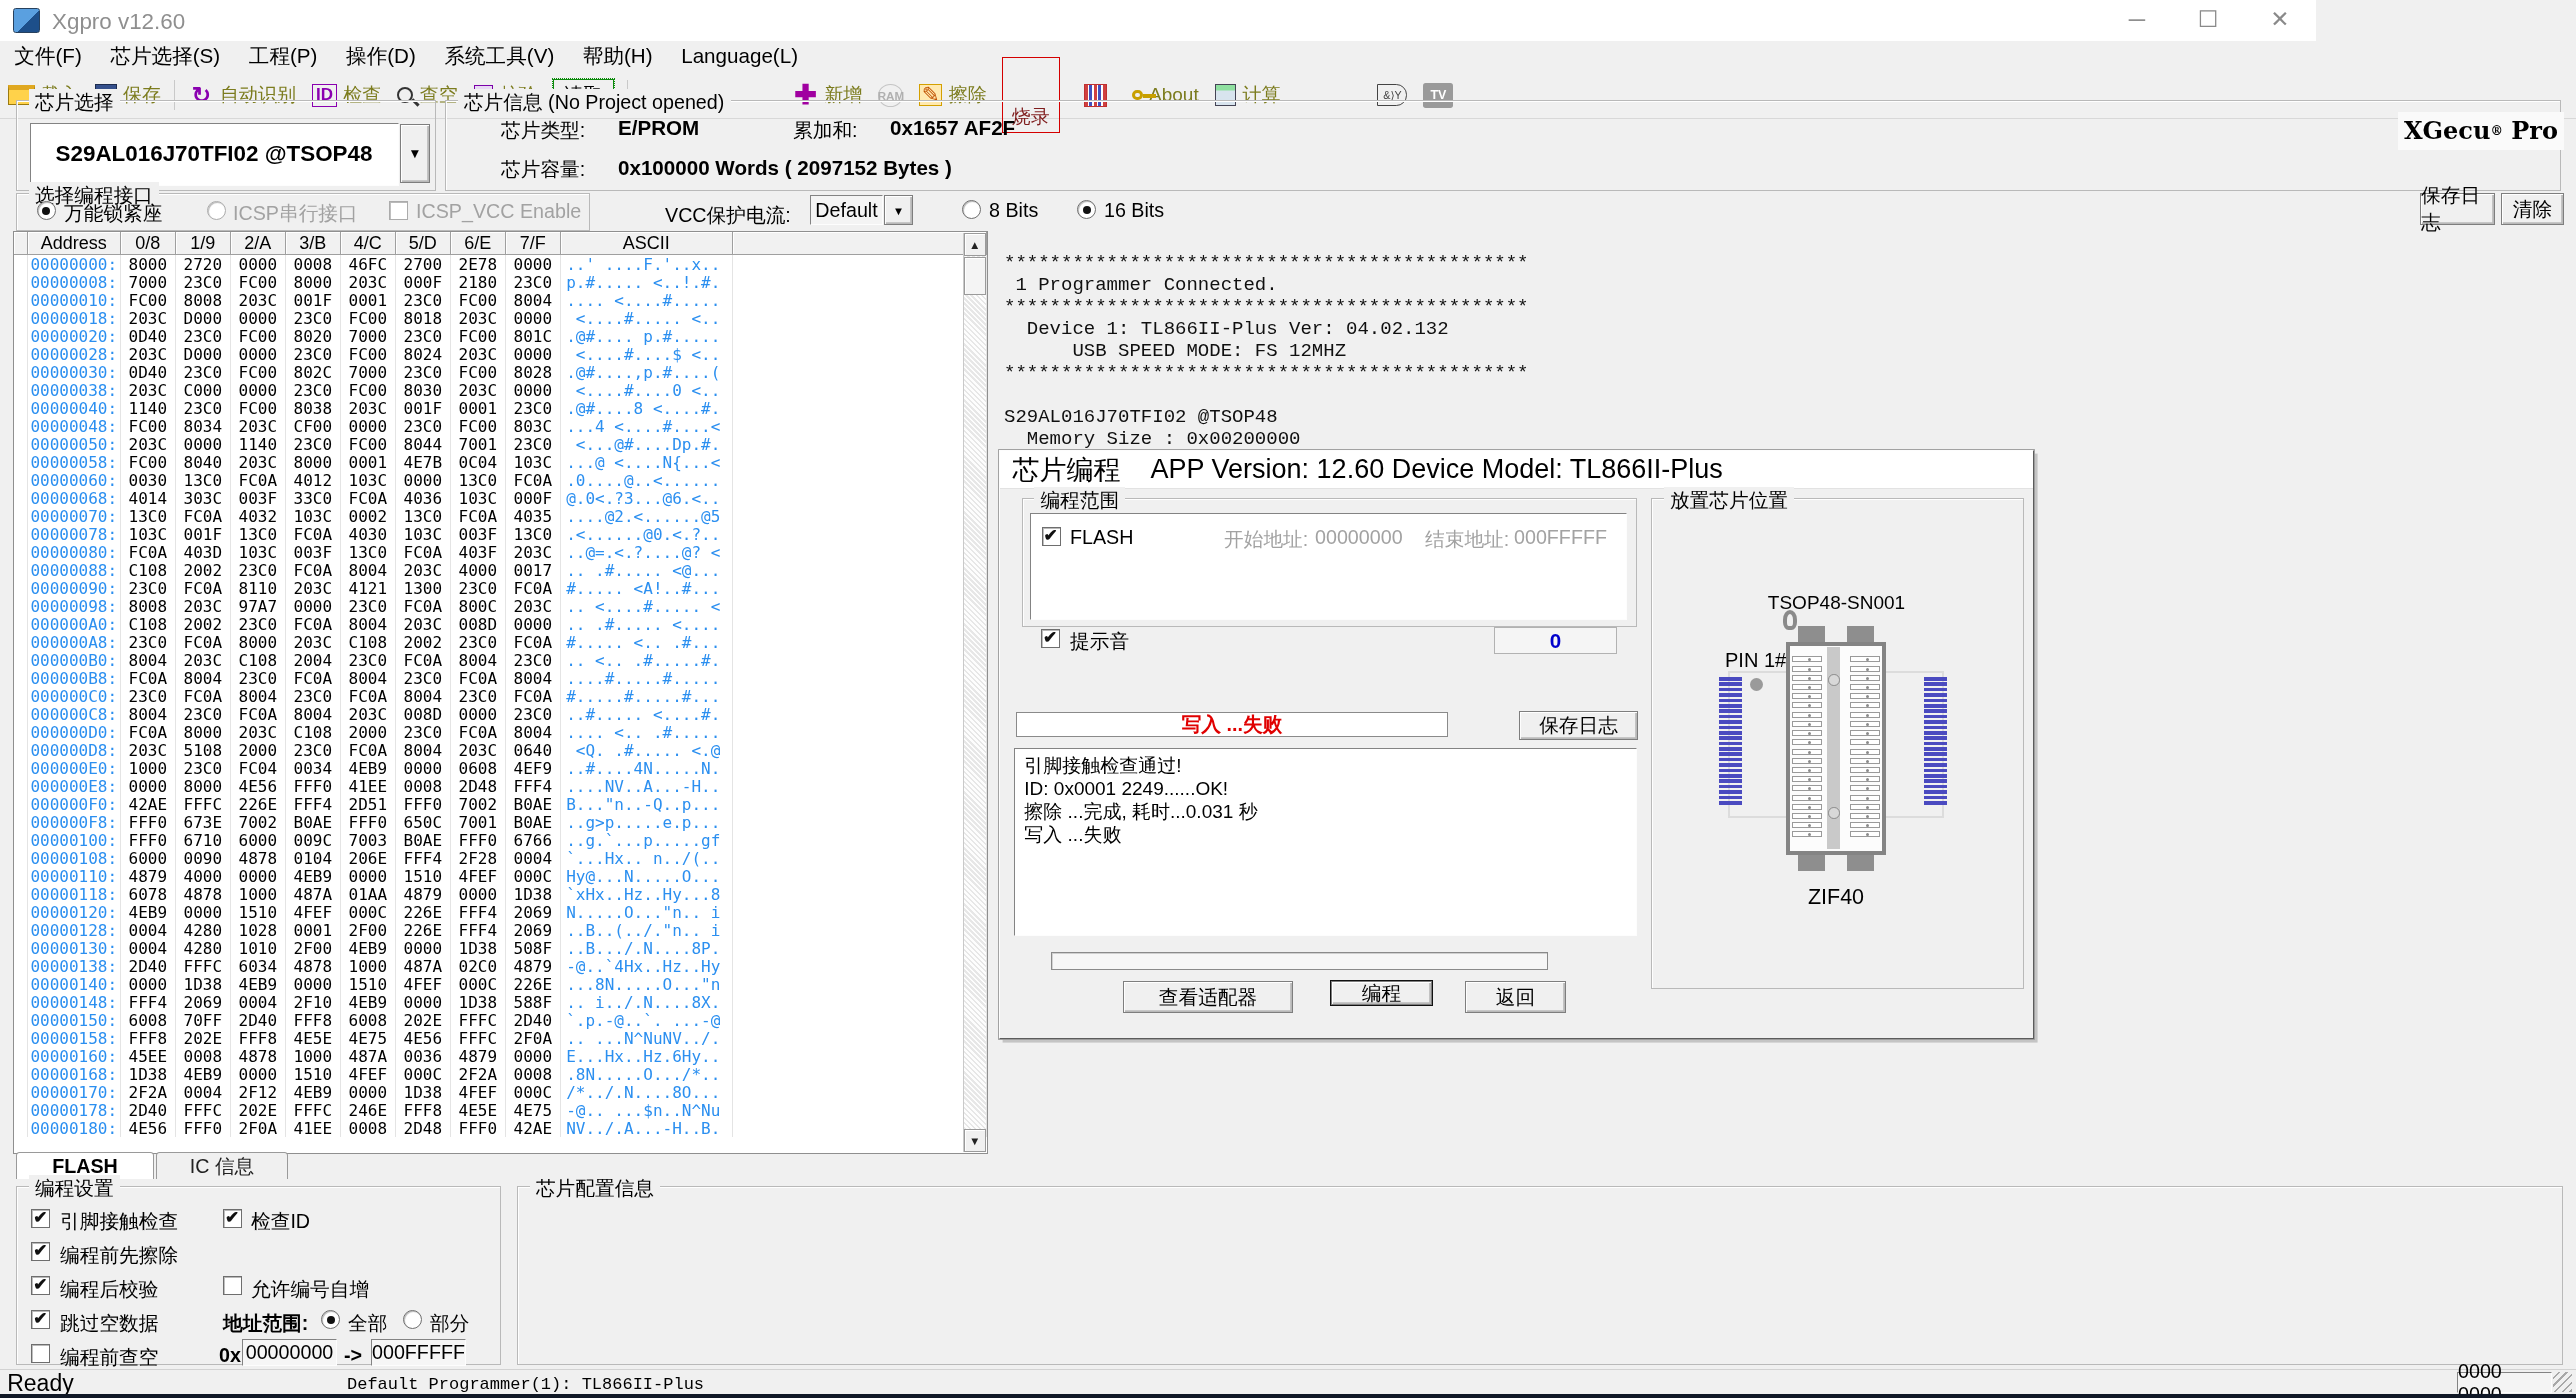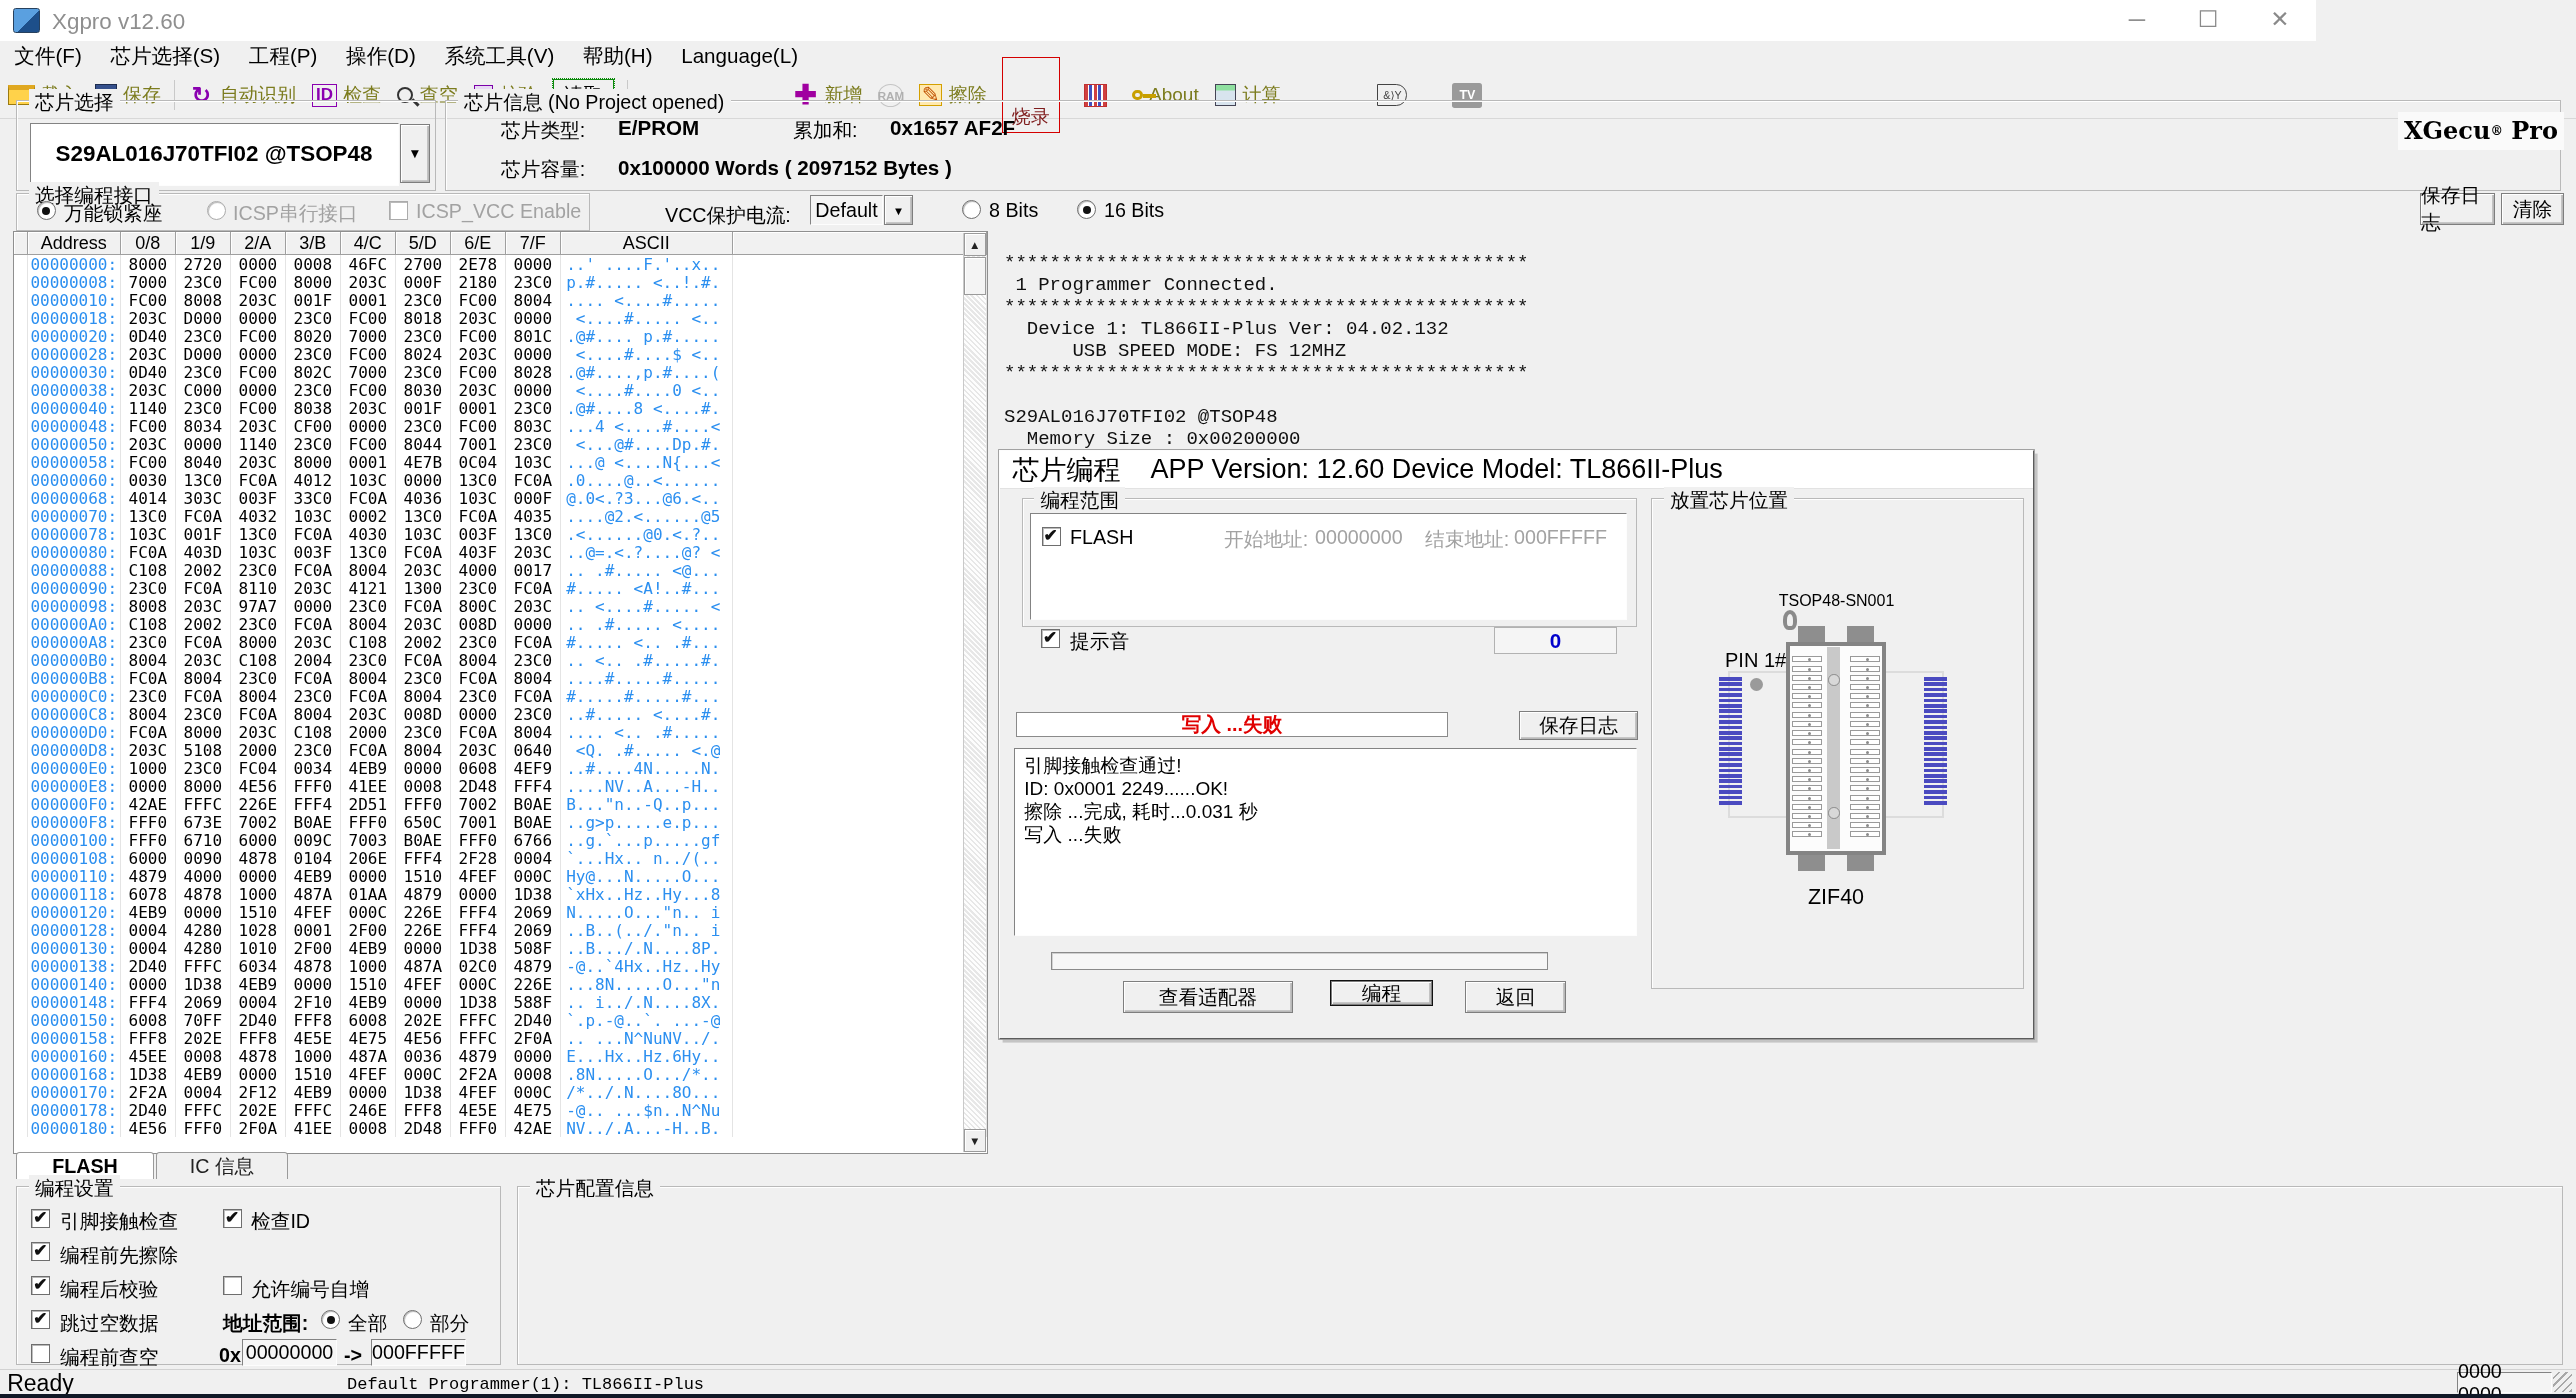--- a/index.html
+++ b/index.html
@@ -28,21 +28,21 @@
   .i-mag::after { content:""; position:absolute; left:11.6px; top:11.6px; width:9px; height:2.7px; background:#333; transform:rotate(45deg); }
   .i-verify { width:19.7px; height:19.7px; border:1.8px solid #7a00a8; background:#e8d8f4; box-shadow:4.5px 4.5px 0 -0.9px #7a00a8; }
   .i-plus { color:#a000a0; font-weight:bold; font-size:27px; }
   .i-ram { color:#b0b0b0; border:1.8px solid #c4c4c4; border-radius:50%; font-size:11.6px; font-weight:bold; padding:2.7px 1.8px; }
   .i-erase { color:#c05000; font-size:21.5px; background:#ffe9b0; border:0.9px solid #d4a000; width:23px; height:21.5px; }
   .i-stripes { width:23px; height:23px; border:1.8px solid #c03030; background:repeating-linear-gradient(90deg,#d04040 0 2.7px,#fff 2.7px 4.5px,#4050c0 4.5px 7.2px,#fff 7.2px 9px); margin:0 9px; }
   .i-key { width:10.7px; height:10.7px; border:3.6px solid #c8a000; border-radius:50%; position:relative; }
   .i-key::after { content:""; position:absolute; left:8px; top:1.8px; width:12.5px; height:3.6px; background:#c8a000; }
   .i-calc { width:21.5px; height:21.5px; background:#d8e4ee; border:1.8px solid #445; box-shadow:inset 0 5.4px 0 #8fe0a0; }
   .i-gate { width:30px; height:21.5px; border:1.8px solid #444; border-radius:0 10.7px 10.7px 0; font-size:10.7px; color:#444; display:inline-flex; align-items:center; justify-content:center; }
-  .i-tv { width:30px; height:25px; background:#9a9a9a; border-radius:2.7px; color:#fff; font-size:12.5px; font-weight:bold; display:inline-flex; align-items:center; justify-content:center;margin-left:29px; }
+  .i-tv { width:30px; height:25px; background:#9a9a9a; border-radius:2.7px; color:#fff; font-size:12.5px; font-weight:bold; display:inline-flex; align-items:center; justify-content:center; }
   .dis { color:#b4b4b4;text-decoration:underline; }
 
   
   .group { position:absolute; border:0.9px solid #b9b9b9; box-shadow:inset 0.9px 0.9px 0 #fff; }
   .glabel { position:absolute; top:-11.6px; left:11.6px; background:#f0f0f0; padding:0 6.3px; font-size:19.7px; white-space:nowrap; }
   .sunken { background:#fff; border:1.8px solid; border-color:#838383 #fdfdfd #fdfdfd #838383; }
   .btn { position:absolute; background:#f0f0f0; border:0.9px solid #7e7e7e; box-shadow:inset 0.9px 0.9px 0 #fff, inset -1.8px -1.8px 0 #b9b9b9; font-size:19.7px; display:flex; align-items:center; justify-content:center; }
   .cb { position:absolute; width:19px; height:19px; background:#fff; border:0.9px solid #6e6e6e; box-shadow:inset 0.9px 0.9px 0 #b9b9b9; }
   .cb.checked::after { content:"✔"; position:absolute; left:0.9px; top:-2.7px; font-size:17px; font-weight:bold; color:#111; }
   .cb.gray { border-color:#ababab; }
@@ -1024,21 +1024,21 @@
       <div>写入 ...失败</div>
     </div>
 
   <div class="progress"></div>
   <div class="btn" style="left:123px;top:530px;width:170px;height:32px">查看适配器</div>
   <div class="btn defbtn" style="left:331px;top:530px;width:101px;height:24px">编程</div>
   <div class="btn" style="left:465px;top:530px;width:101px;height:32px">返回</div>
 
   <div class="group" style="left:651px;top:47px;width:373px;height:491px" id="socketgroup">
     <span class="glabel">放置芯片位置</span>
-    <div class="abs" style="left:55px;top:93px;width:259px;text-align:center;font-size:16px">TSOP48-SN001</div>
+    <div class="abs" style="left:55px;top:93px;width:259px;text-align:center;font-size:19px">TSOP48-SN001</div>
     <div class="lever"></div>
     <div class="zif-outline"></div>
     <div class="pincol" id="pins-left" style="left:67px;top:178px">
         <div class="pinbar"></div>
         <div class="pinbar"></div>
         <div class="pinbar"></div>
         <div class="pinbar"></div>
         <div class="pinbar"></div>
         <div class="pinbar"></div>
         <div class="pinbar"></div>

